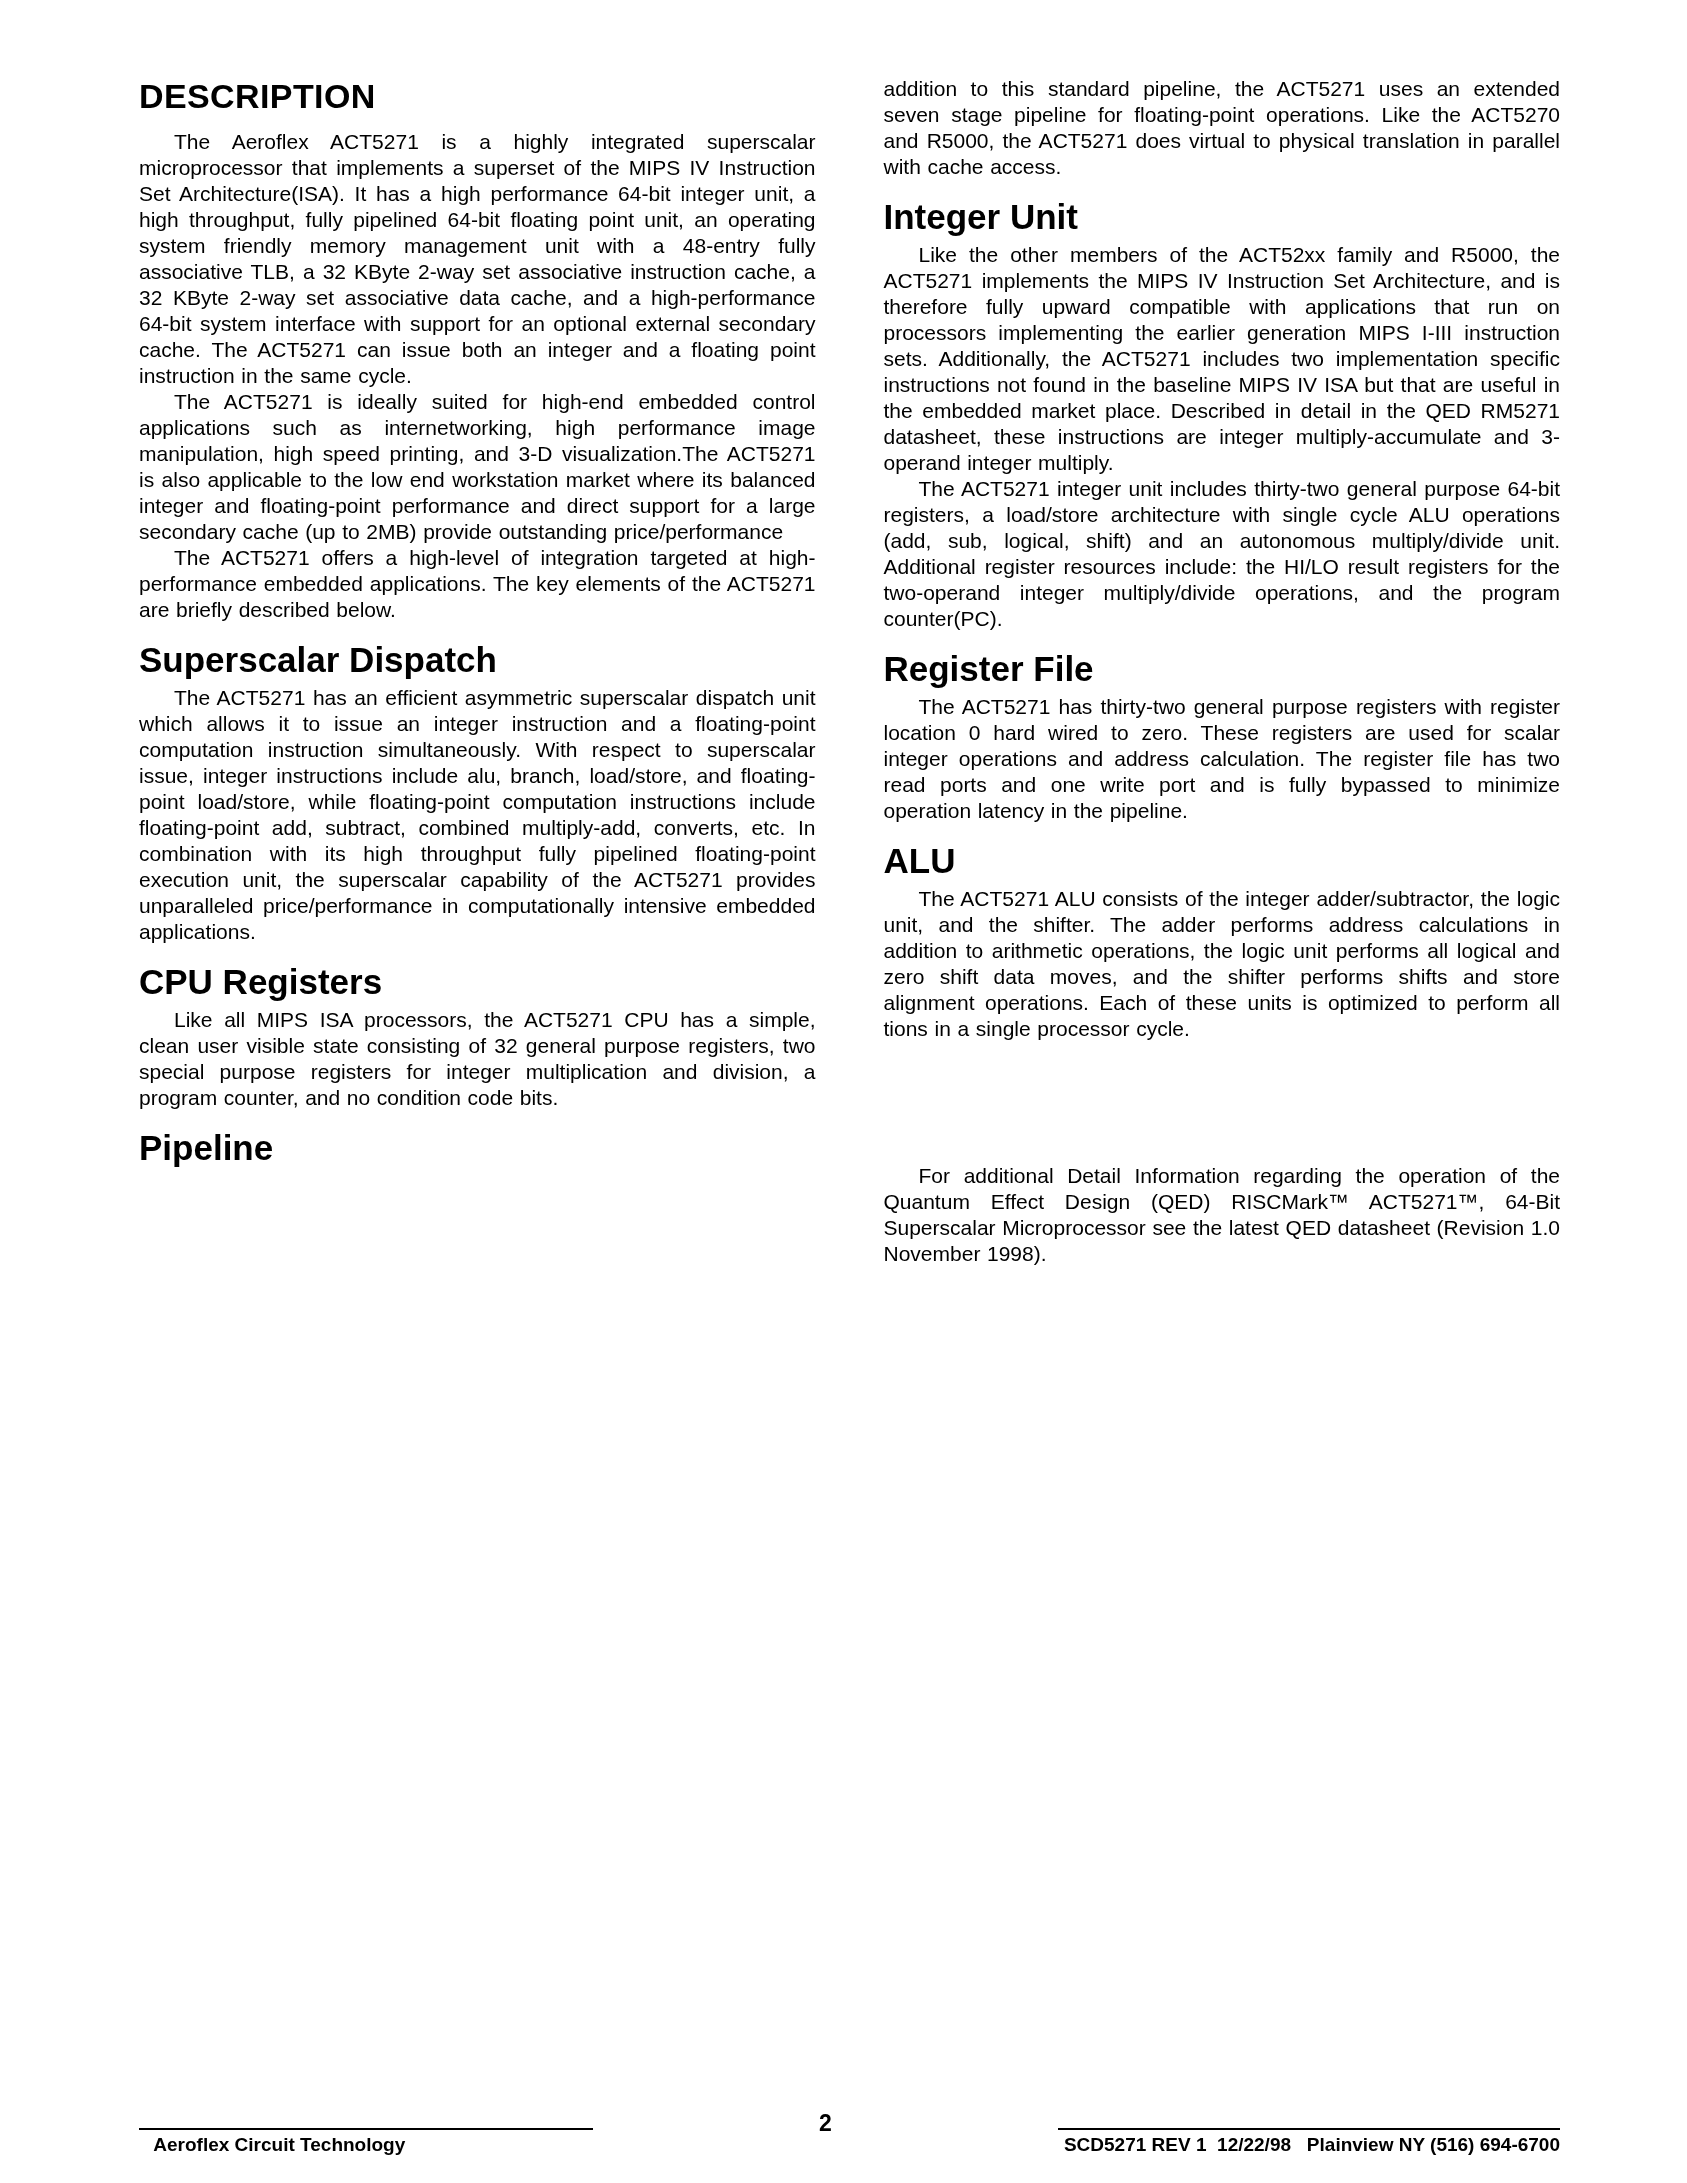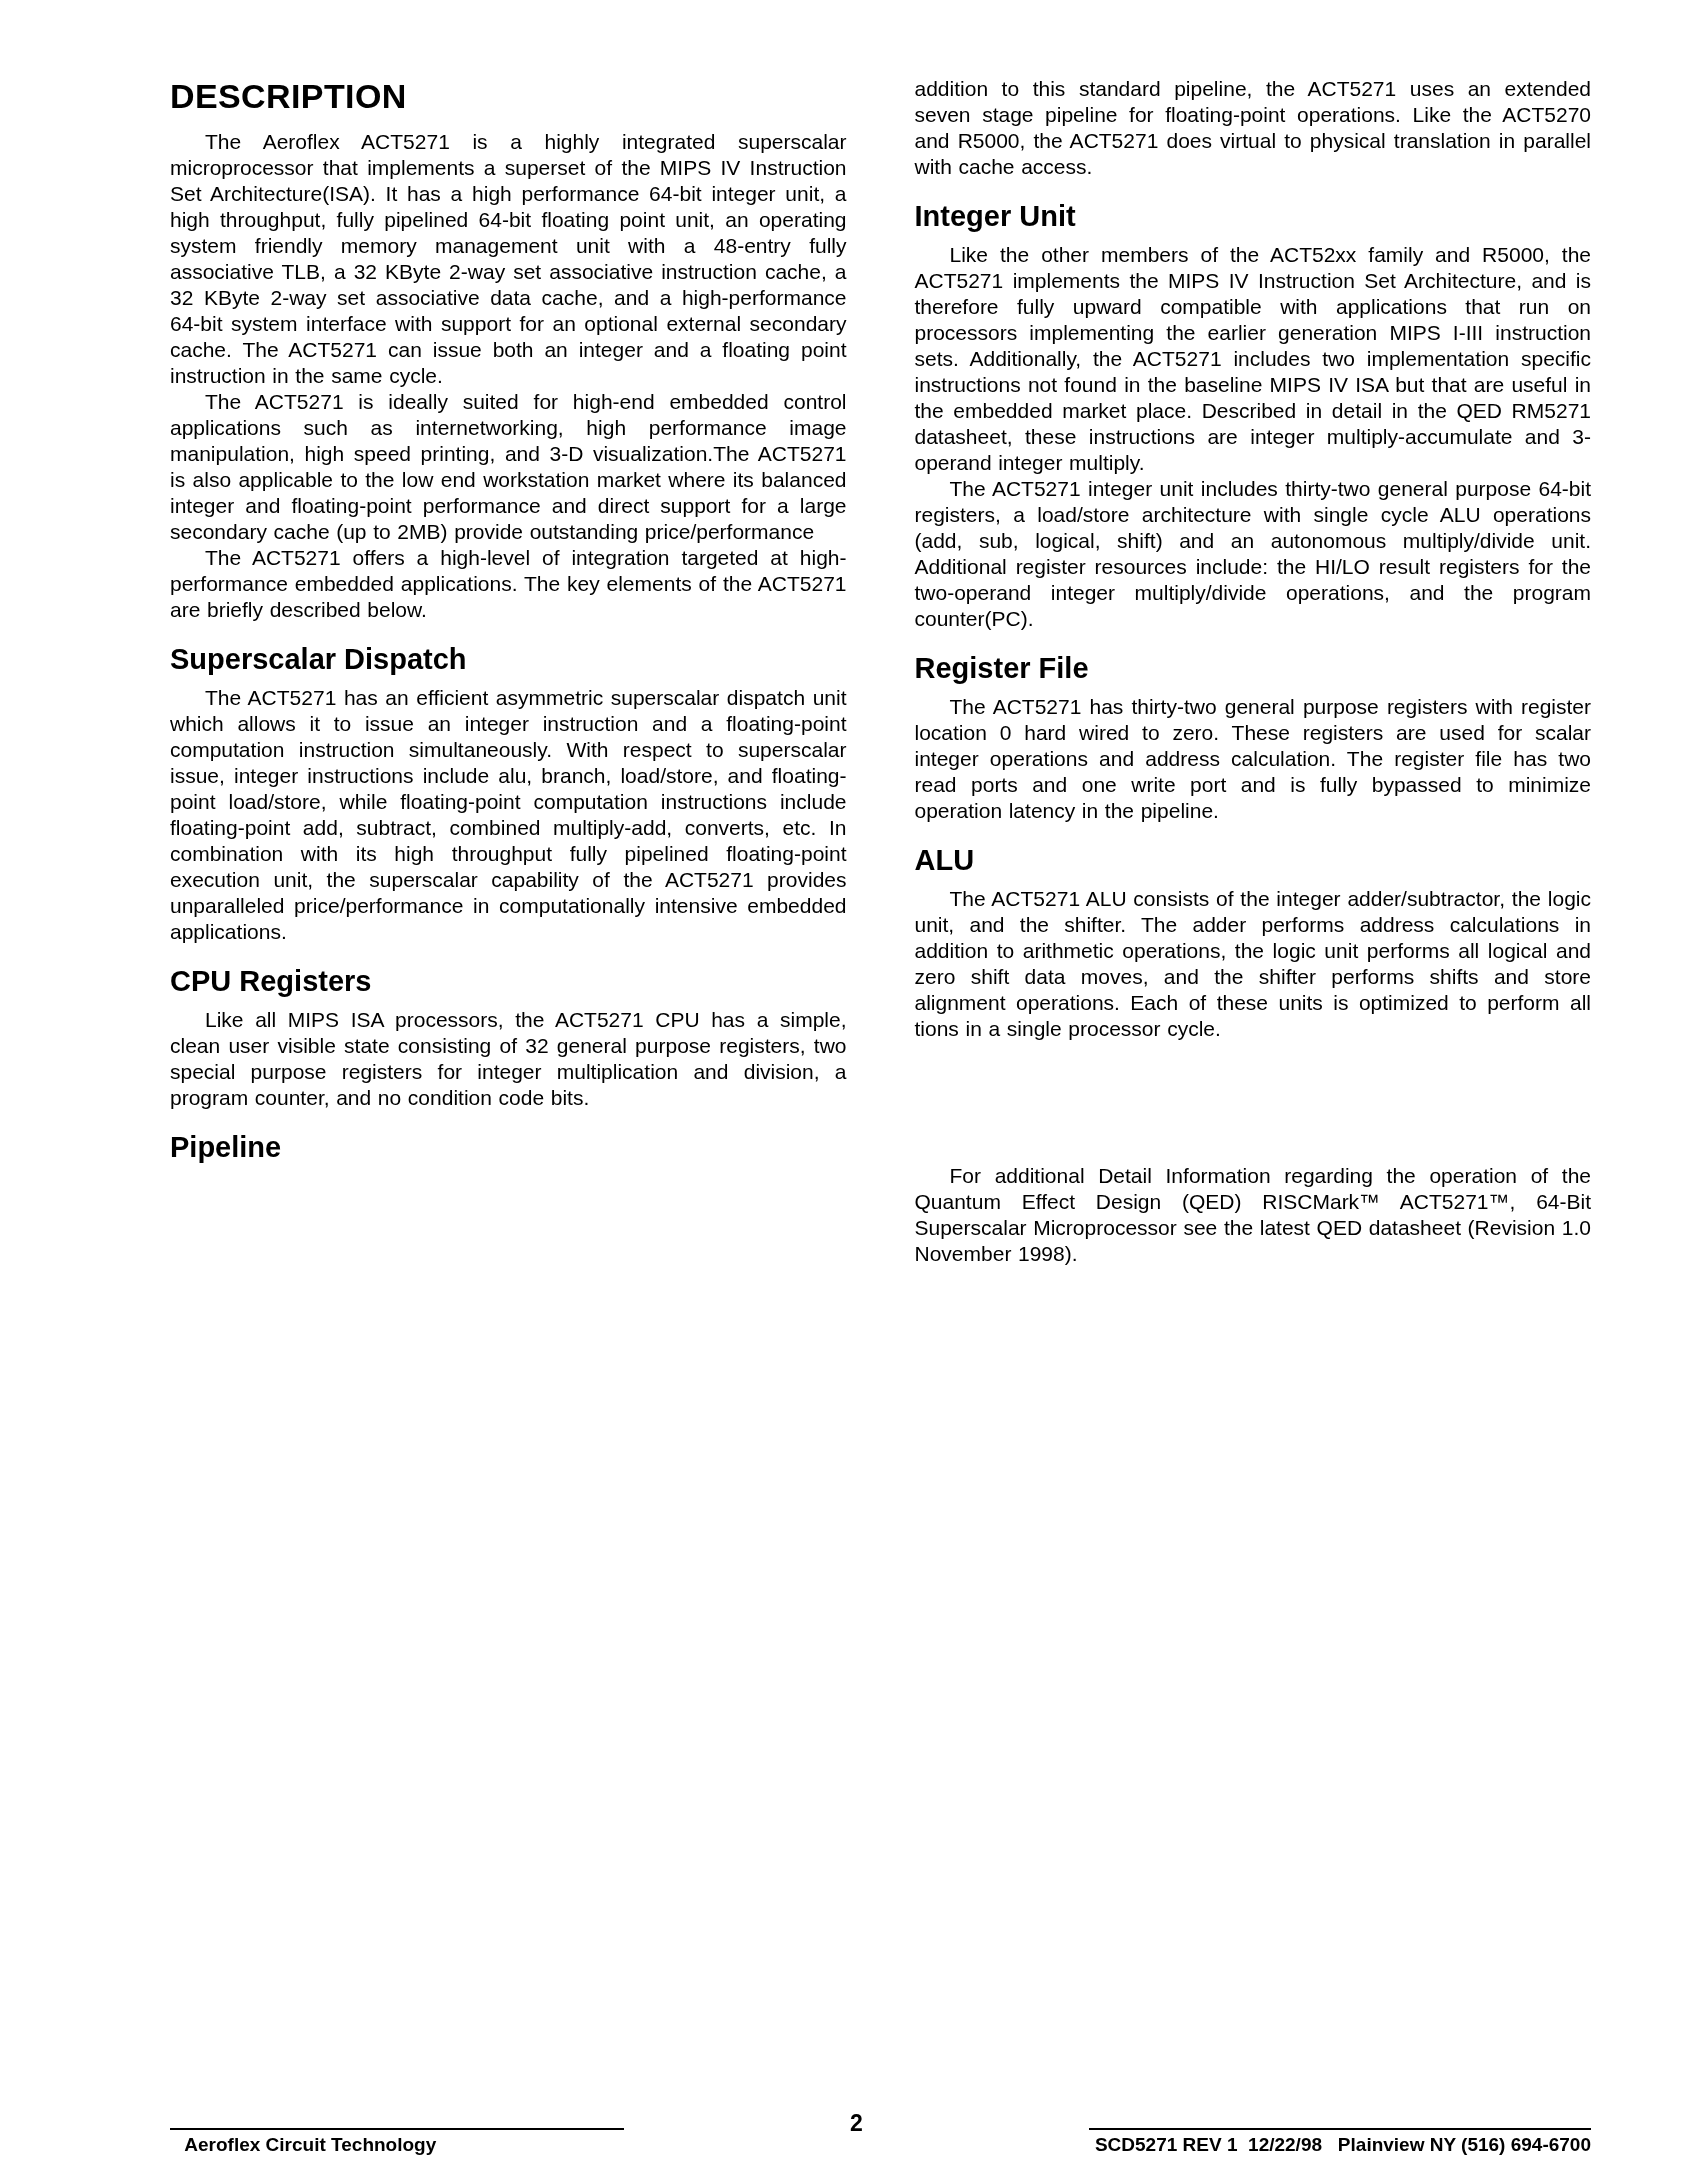--- a/index.html
+++ b/index.html
@@ -12,21 +12,20 @@
     position: relative;
     font-family: "Liberation Sans", "DejaVu Sans", sans-serif;
     color: #000000;
     overflow: hidden;
   }
 
   .page {
     position: absolute;
     inset: 0;
     background: #ffffff;
-    margin-left: 31px;
   }
 
   .content {
     position: absolute;
     top: 76px;
     left: 139px;
     width: 1421px;
     display: flex;
     gap: 68px;
   }
@@ -47,21 +46,21 @@
     font-size: 34px;
     line-height: 40px;
     font-weight: bold;
     margin: 24px 0 12.7px 0;
     letter-spacing: 0.4px;
   }
 
   .column h1:first-child { margin-top: 0; }
 
   .column h2 {
-    font-size: 29px;
+    font-size: 35px;
     line-height: 35px;
     font-weight: bold;
     margin: 19px 0 8px 0;
   }
 
   .footer {
     position: absolute;
     left: 139px;
     width: 1421px;
     top: 2110px;

